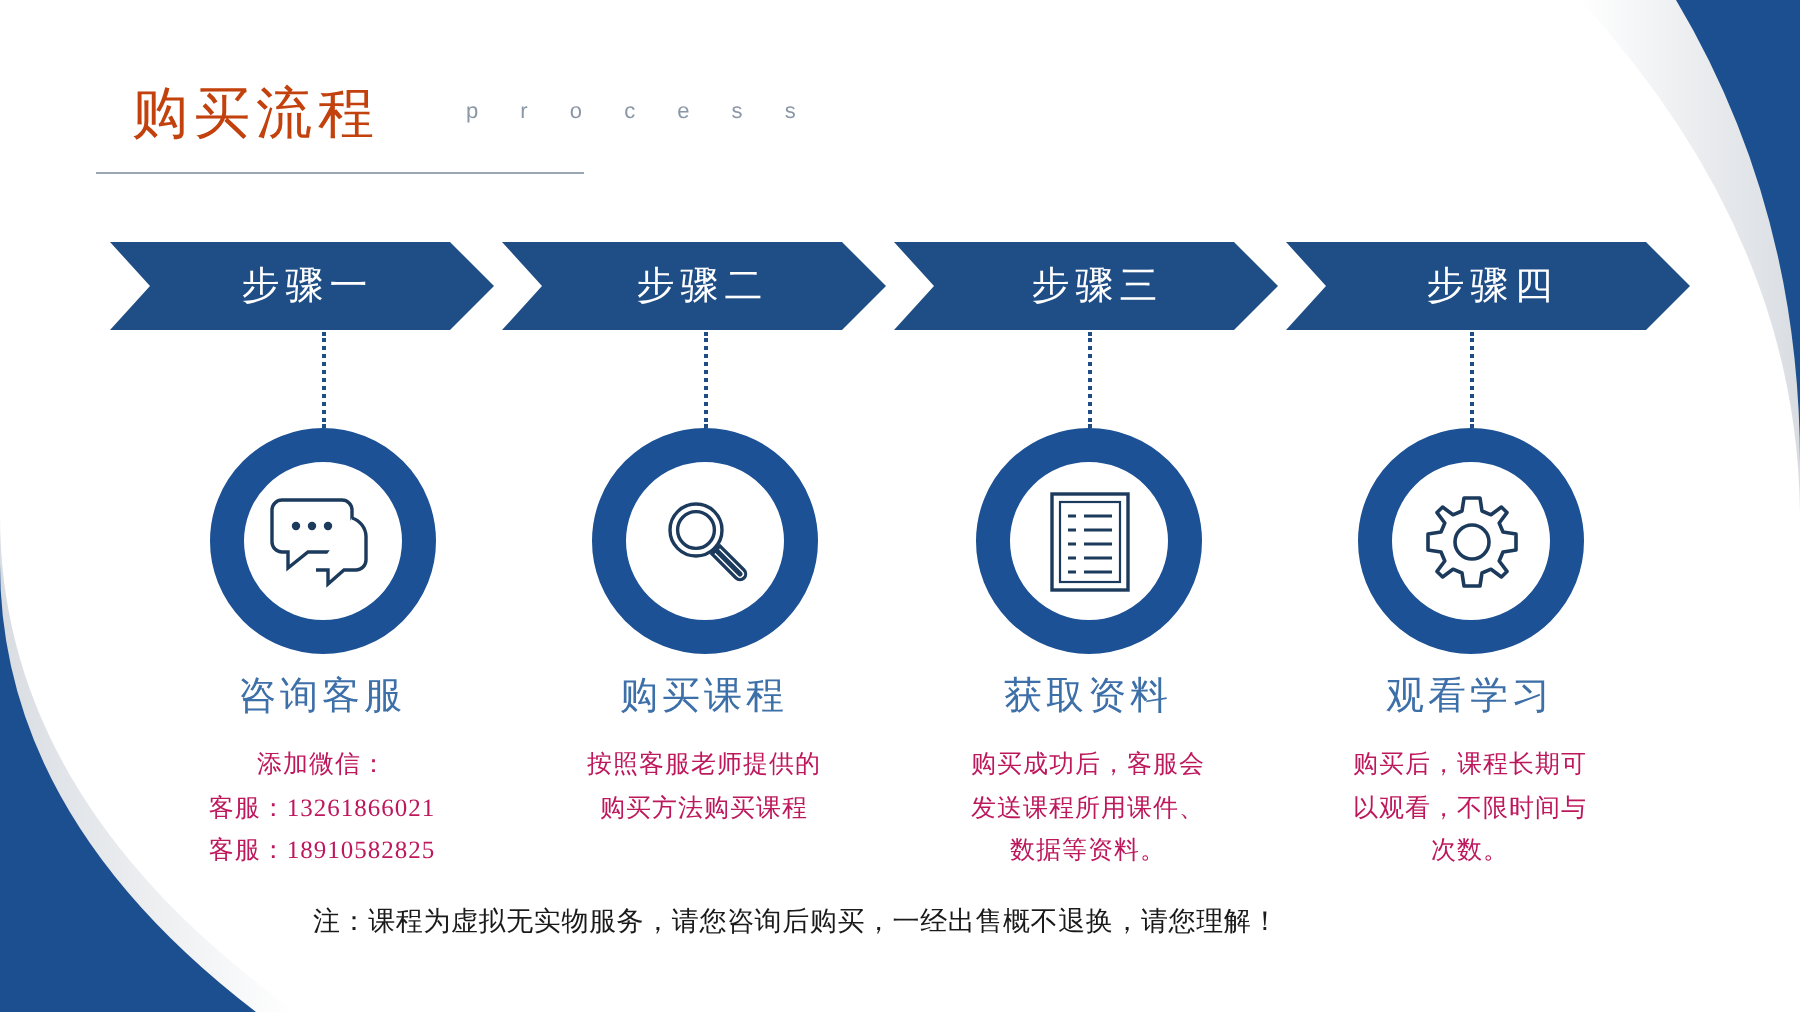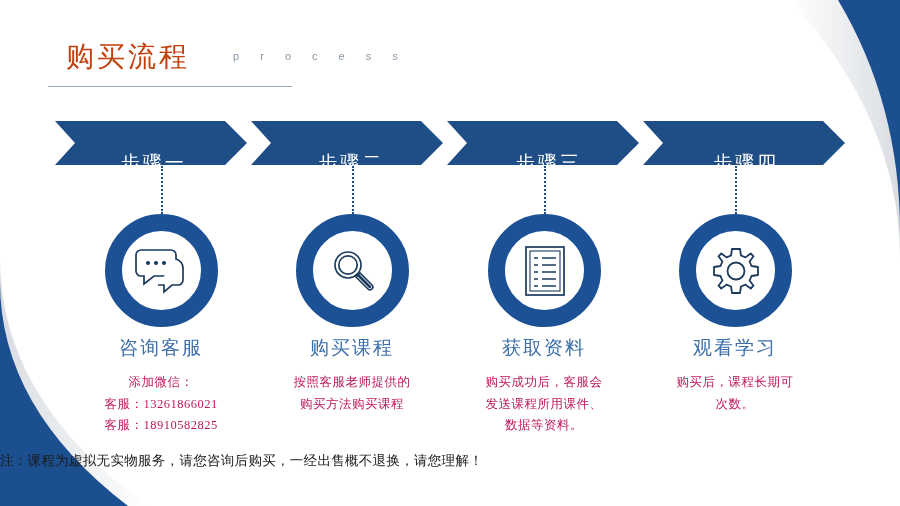--- a/index.html
+++ b/index.html
@@ -72,21 +72,20 @@
     top: 121px;
     width: 790px;
     height: 44px;
   }
   .banner-svg { position: absolute; left: 0; top: 0; width: 790px; height: 44px; }
   .banner-labels {
     position: absolute;
     left: 0; top: 0;
     width: 790px; height: 44px;
     display: flex;
-    margin-top: 20px;
   }
   .banner-label {
     flex: 1 1 0;
     display: flex;
     align-items: center;
     justify-content: center;
     font-size: 19px;
     letter-spacing: 3px;
     color: #ffffff;
     font-family: "Liberation Serif", "DejaVu Serif", serif;
@@ -139,21 +138,21 @@
     letter-spacing: 0.5px;
   }
   .col-body div { white-space: nowrap; }
 
   
   .footer-note {
     position: absolute;
     left: 0;
     top: 452px;
     width: 796px;
-    text-align: left;
+    text-align: center;
     font-size: 13.5px;
     color: #1a1a1a;
     font-family: "Liberation Sans", "DejaVu Sans", sans-serif;
     letter-spacing: 0.3px;
   }
 </style>
 </head>
 <body>
 
 <div id="slide">
@@ -281,19 +280,20 @@
       <div>购买成功后，客服会</div>
       <div>发送课程所用课件、</div>
       <div>数据等资料。</div>
     </div>
   </div>
 
   <div class="col" style="left:630px">
     <div class="col-title">观看学习</div>
     <div class="col-body">
       <div>购买后，课程长期可</div>
+      <div>以观看，不限时间与</div>
       <div>次数。</div>
     </div>
   </div>
 
   <div class="footer-note">注：课程为虚拟无实物服务，请您咨询后购买，一经出售概不退换，请您理解！</div>
 
 </div>
 
 </body></html>

